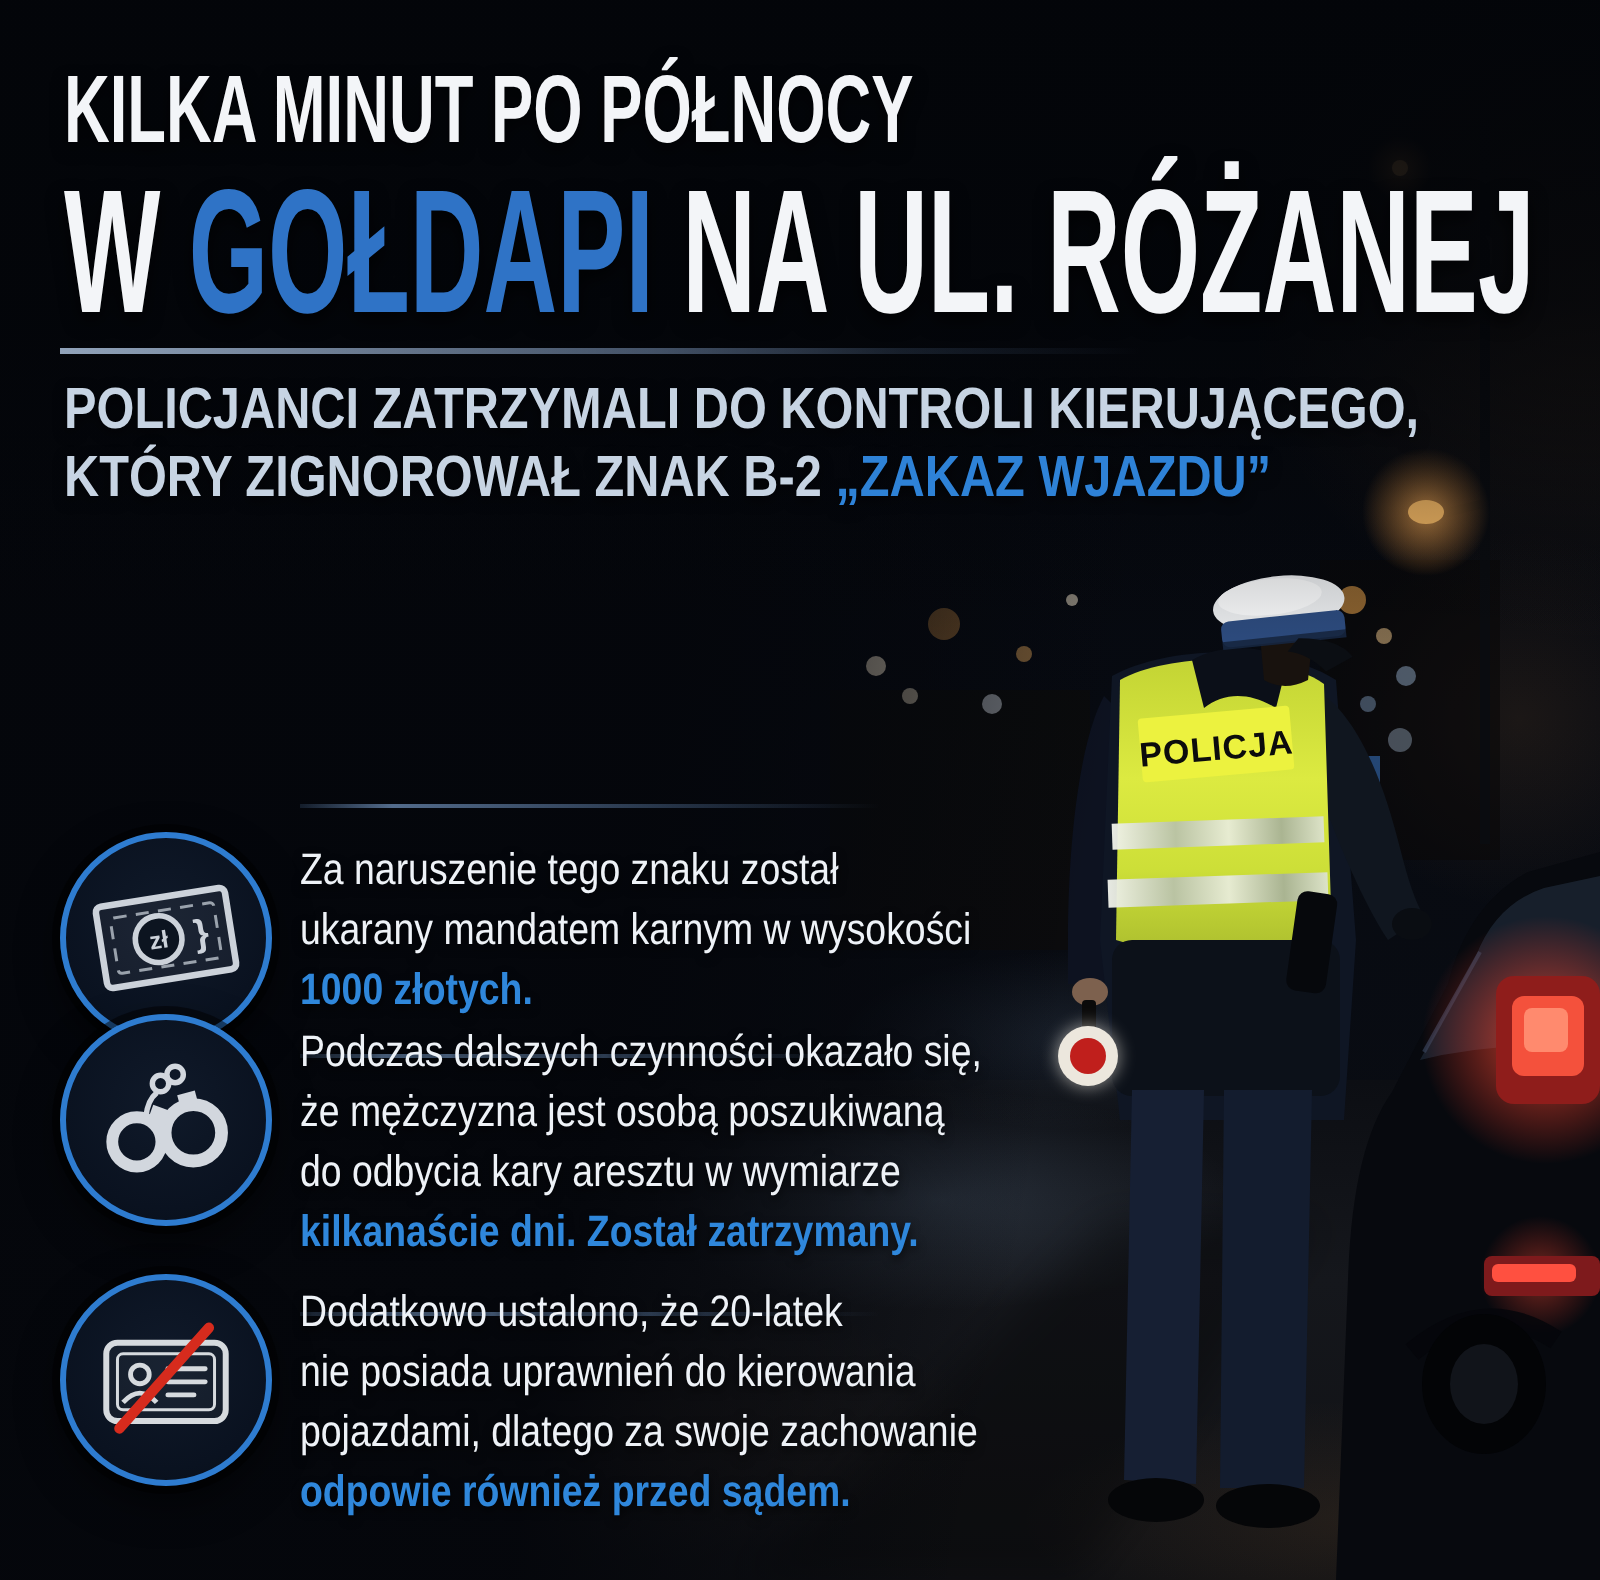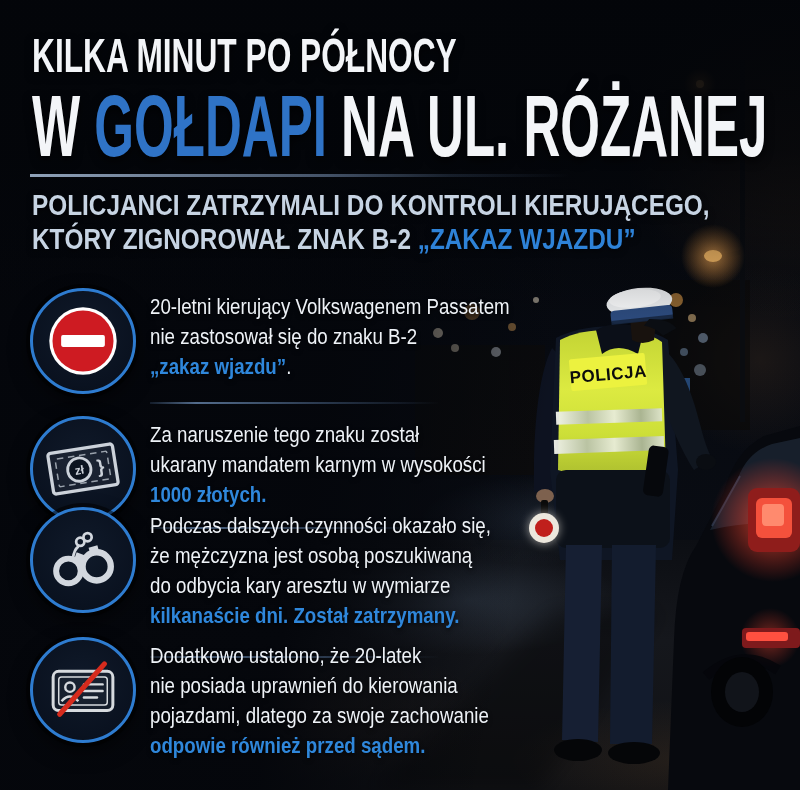--- a/index.html
+++ b/index.html
@@ -200,34 +200,20 @@
   <div class="content">
     <div class="t1">KILKA MINUT PO PÓŁNOCY</div>
     <div class="t2"><span>W </span><span class="hl-head">GOŁDAPI</span><span> NA UL. RÓŻANEJ</span></div>
     <div class="divider-title"></div>
 
     <div class="sub">
       <div class="sub-line">POLICJANCI ZATRZYMALI DO KONTROLI KIERUJĄCEGO,</div>
       <div class="sub-line"><span>KTÓRY ZIGNOROWAŁ ZNAK B-2 </span><span class="hl-sub">„ZAKAZ WJAZDU”</span></div>
     </div>
 
-    <div class="bullet" style="top:292px">
-      <div class="b-icon">
-        <svg width="82" height="82" viewBox="0 0 90 90">
-          <circle cx="45" cy="45" r="37" fill="#ffffff"></circle>
-          <circle cx="45" cy="45" r="33.5" fill="#ce1b22"></circle>
-          <rect x="21" y="38.5" width="48" height="13" rx="2" fill="#ffffff"></rect>
-        </svg>
-      </div>
-      <div class="b-text">
-        <div class="b-line">20-letni kierujący Volkswagenem Passatem</div>
-        <div class="b-line">nie zastosował się do znaku B-2</div>
-        <div class="b-line"><span class="hl">„zakaz wjazdu”</span><span>.</span></div>
-      </div>
-    </div>
     <div class="divider" style="top:402px"></div>
 
     <div class="bullet" style="top:420px">
       <div class="b-icon">
         <svg width="84" height="84" viewBox="0 0 90 90">
           <g transform="rotate(-9 45 45)">
             <rect x="10" y="23" width="70" height="44" rx="3" fill="rgba(255,255,255,.05)" stroke="#ccd2da" stroke-width="3.5"></rect>
             <rect x="17" y="30" width="56" height="30" rx="2" fill="none" stroke="#9aa2ac" stroke-width="1.6" stroke-dasharray="7 5"></rect>
             <circle cx="41" cy="45" r="12.5" fill="#0c1420" stroke="#ccd2da" stroke-width="3"></circle>
             <text x="41" y="50" text-anchor="middle" font-family="Liberation Sans, sans-serif" font-size="13" font-weight="700" fill="#ccd2da">zł</text>

